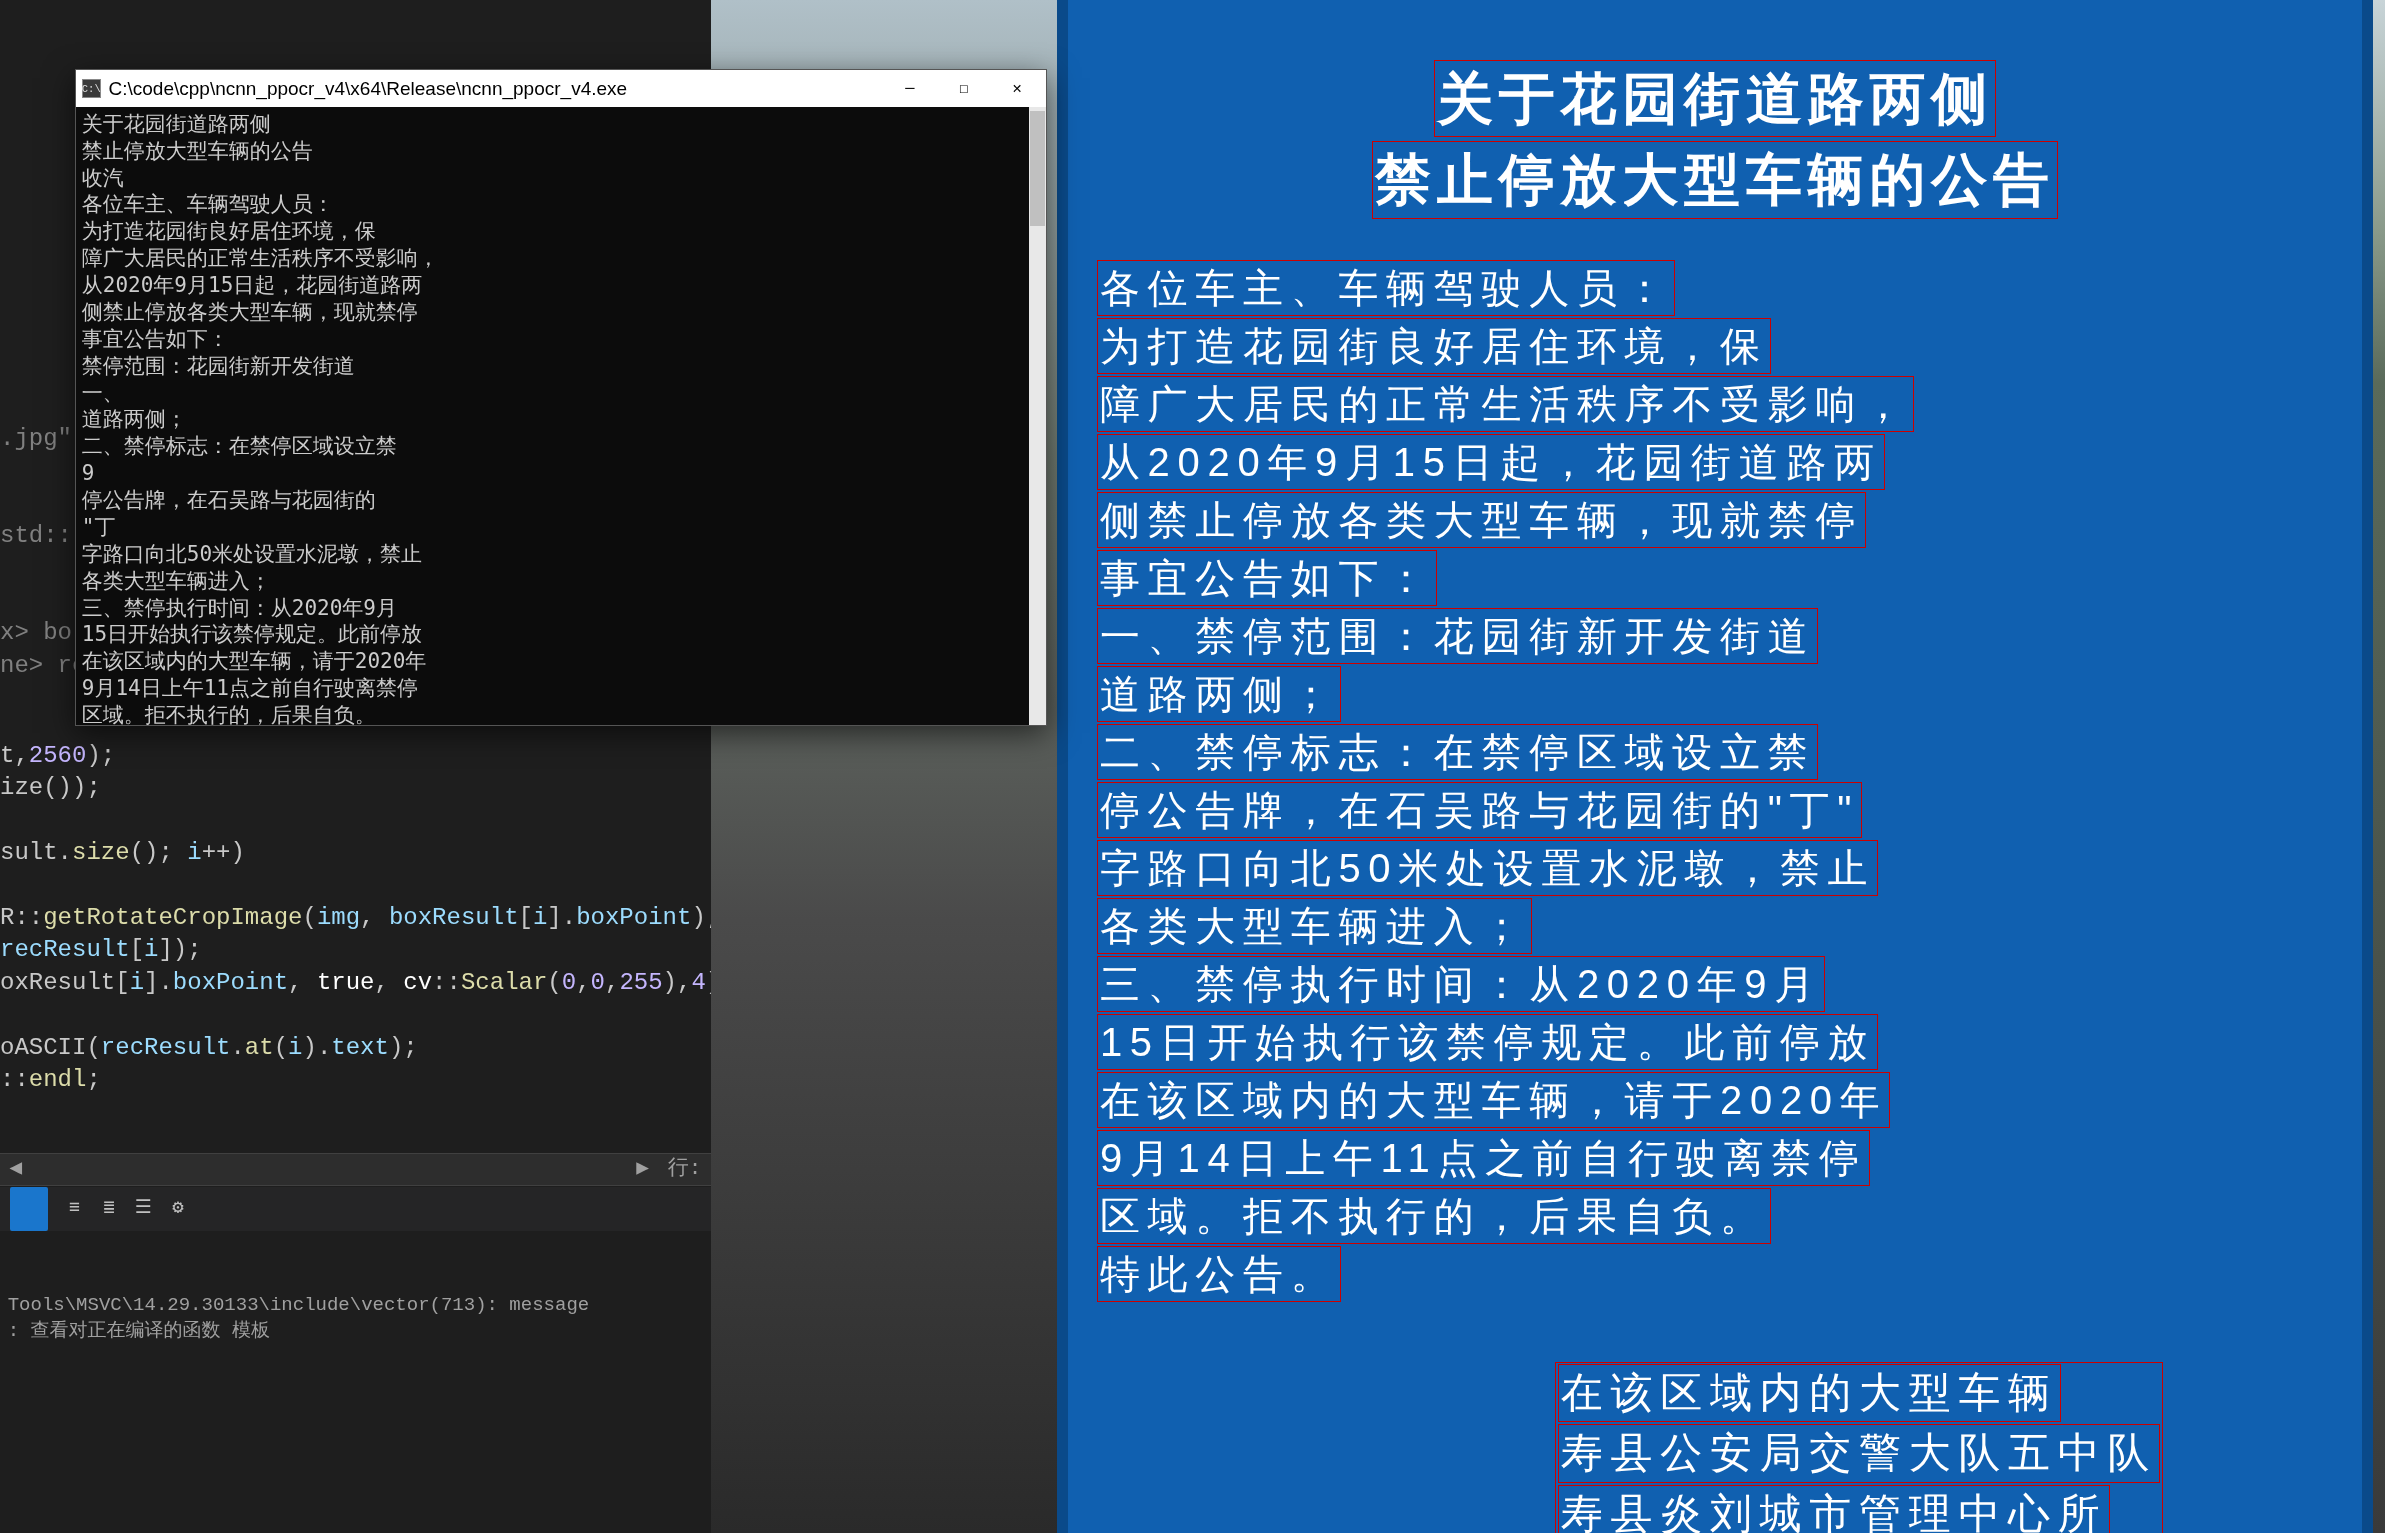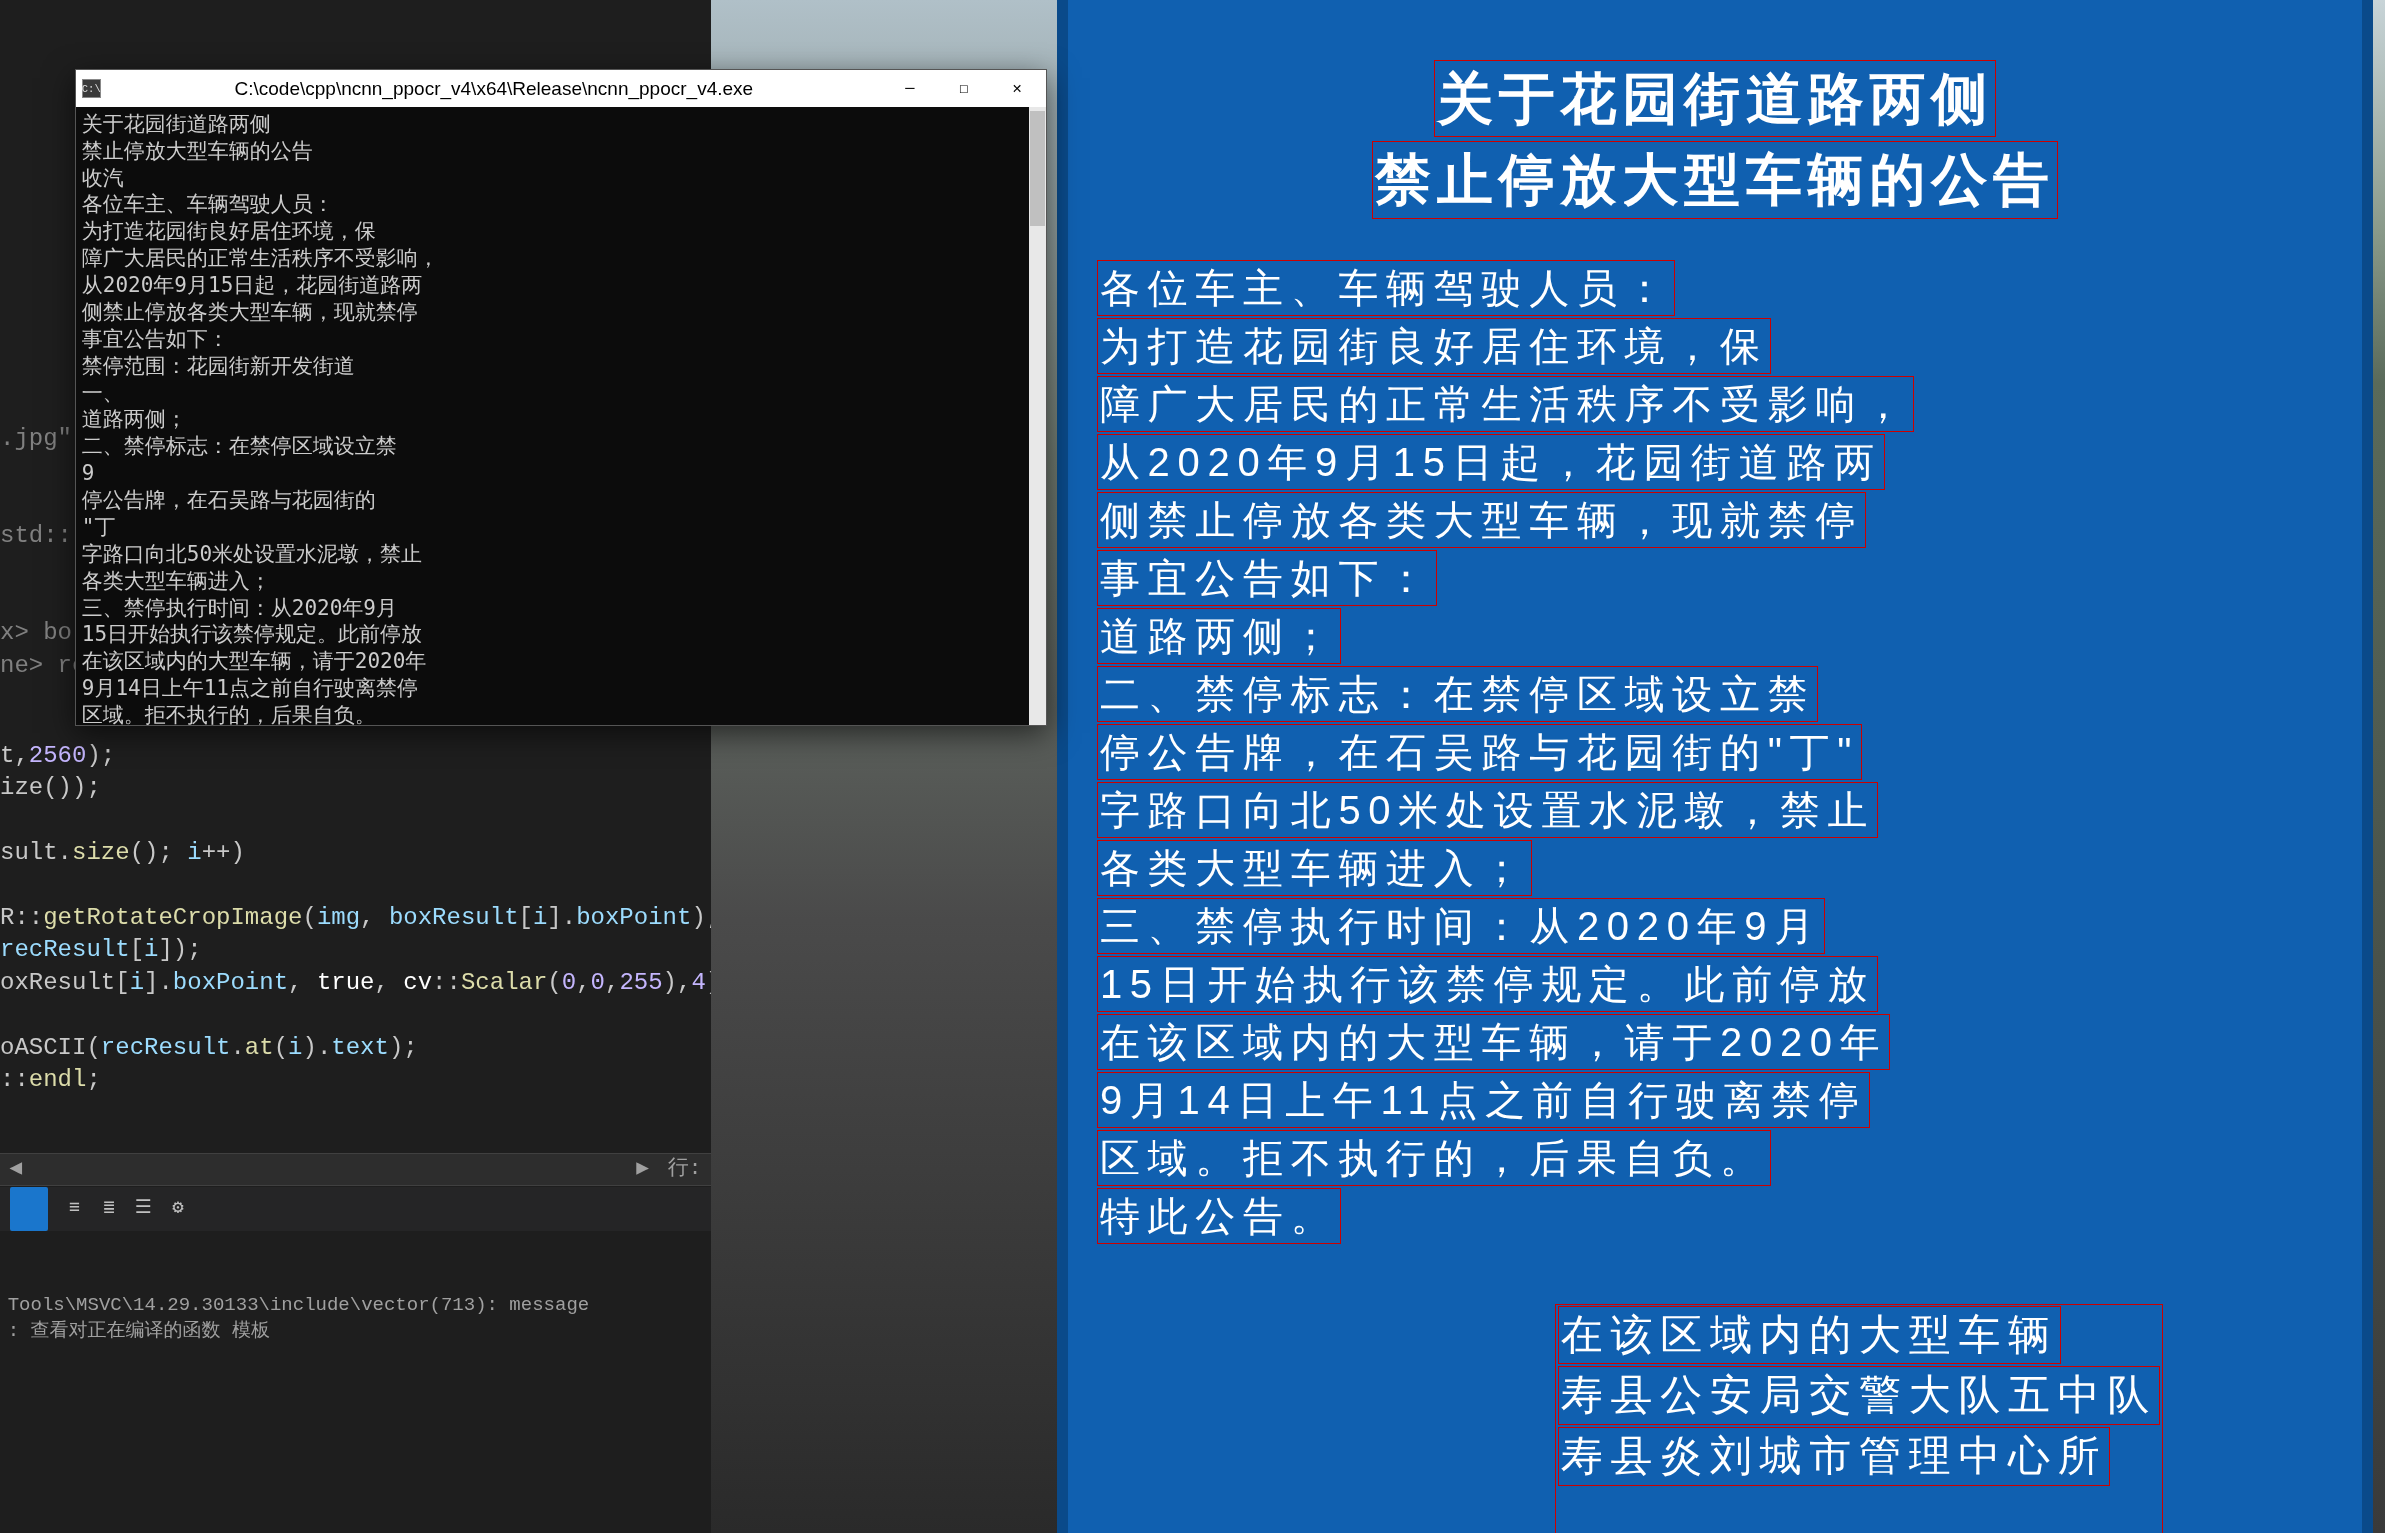--- a/index.html
+++ b/index.html
@@ -167,21 +167,20 @@
     border: 1px solid #888;
     font-size: 10.6px;
     color: #ddd;
     display: flex; align-items: center; justify-content: center;
   }
   .titlebar .title {
     color: #000;
     font-size: 19px;
     flex: 1;
     font-family: "Segoe UI", sans-serif;
-    text-align: center;
   }
   .titlebar .winbtn {
     width: 46px; height: 100%;
     display: flex; align-items: center; justify-content: center;
     color: #000;
     font-size: 15.4px;
   }
   .console-body {
     position: absolute;
     left: 0; top: 37px; right: 17.3px; bottom: 0;
@@ -270,20 +269,21 @@
     <div>关于花园街道路两侧</div><br>
     <div>禁止停放大型车辆的公告</div>
   </div>
   <div class="sign-body" id="signbody">
       <div><div class="line">各位车主、车辆驾驶人员：</div></div>
       <div><div class="line">    为打造花园街良好居住环境，保</div></div>
       <div><div class="line">障广大居民的正常生活秩序不受影响，</div></div>
       <div><div class="line">从2020年9月15日起，花园街道路两</div></div>
       <div><div class="line">侧禁止停放各类大型车辆，现就禁停</div></div>
       <div><div class="line">事宜公告如下：</div></div>
+      <div><div class="line">    一、禁停范围：花园街新开发街道</div></div>
       <div><div class="line">道路两侧；</div></div>
       <div><div class="line">    二、禁停标志：在禁停区域设立禁</div></div>
       <div><div class="line">停公告牌，在石吴路与花园街的"丁"</div></div>
       <div><div class="line">字路口向北50米处设置水泥墩，禁止</div></div>
       <div><div class="line">各类大型车辆进入；</div></div>
       <div><div class="line">    三、禁停执行时间：从2020年9月</div></div>
       <div><div class="line">15日开始执行该禁停规定。此前停放</div></div>
       <div><div class="line">在该区域内的大型车辆，请于2020年</div></div>
       <div><div class="line">9月14日上午11点之前自行驶离禁停</div></div>
       <div><div class="line">区域。拒不执行的，后果自负。</div></div>

